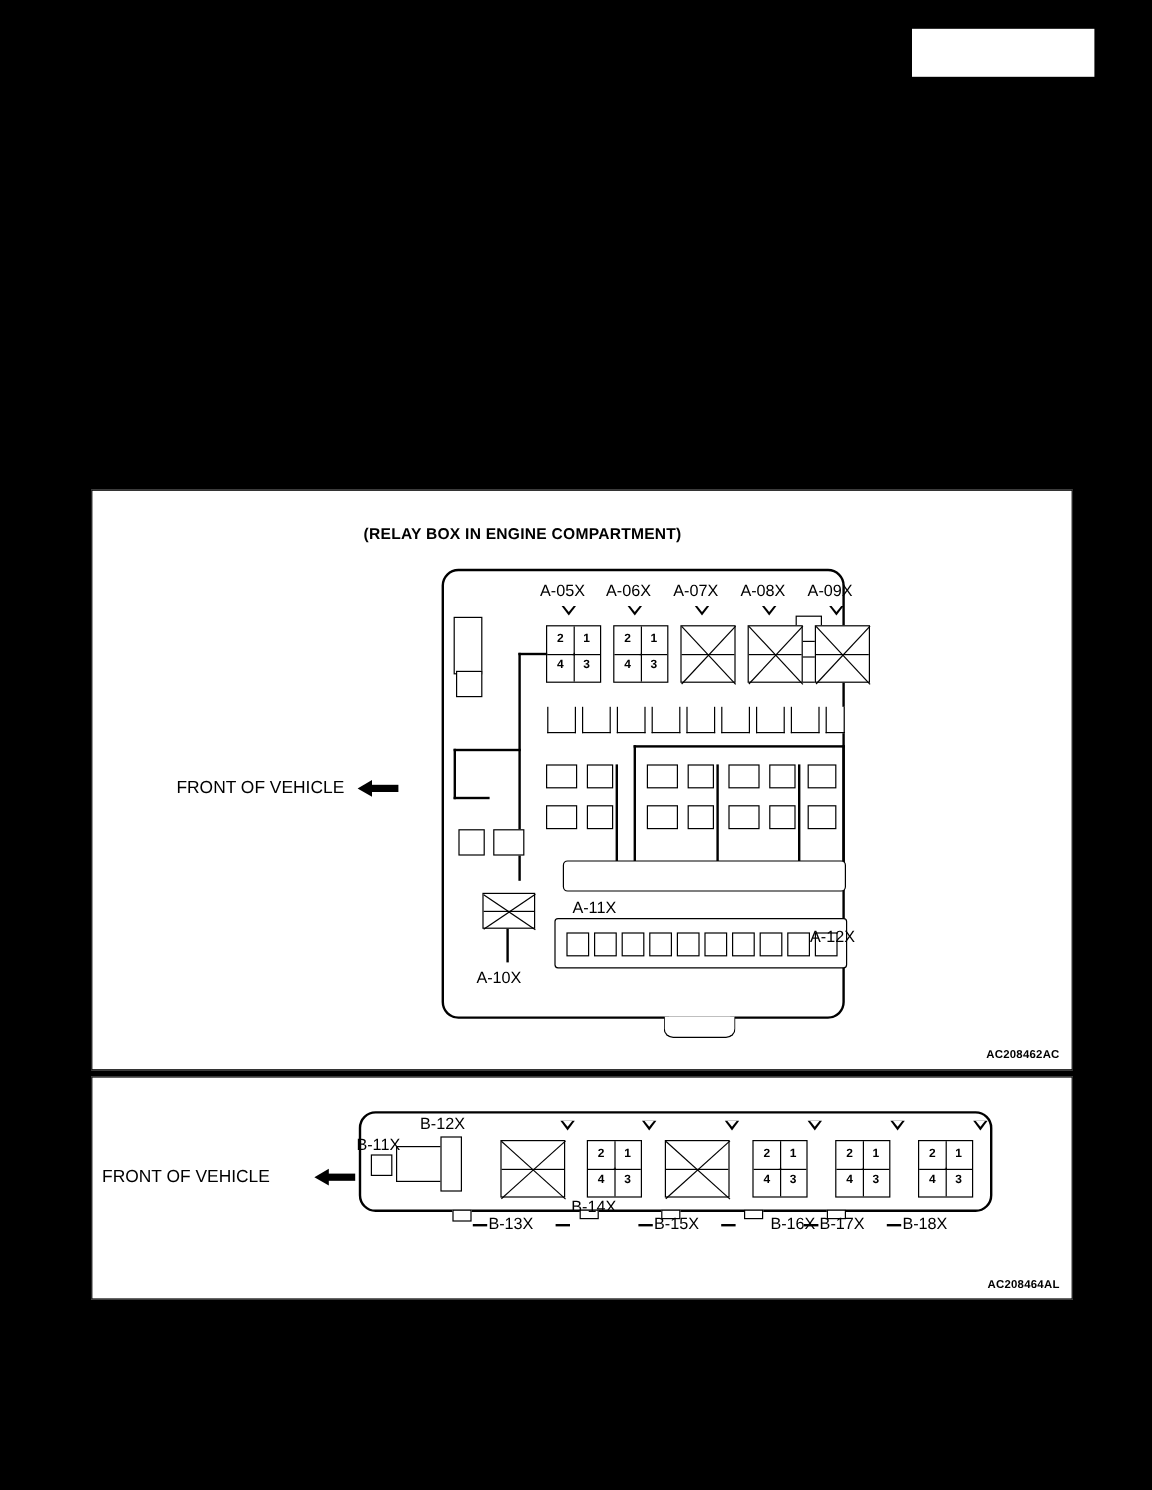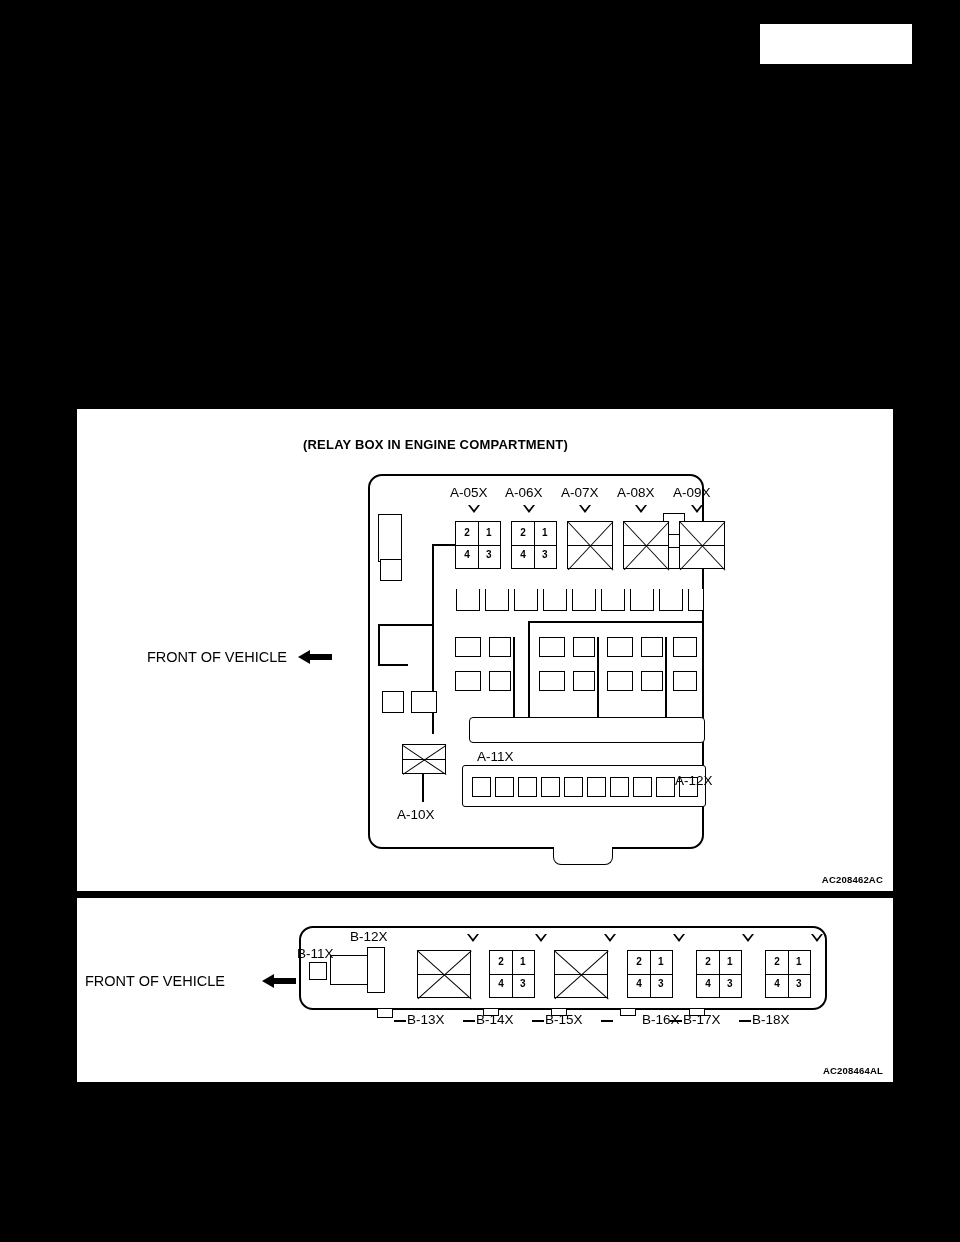--- a/index.html
+++ b/index.html
@@ -420,21 +420,21 @@
     </div>
 
     <div class="bx" style="left:300px; top:110px; width:16px; height:10px;"></div>
     <div class="bx" style="left:406px; top:110px; width:16px; height:8px;"></div>
     <div class="bx" style="left:474px; top:110px; width:16px; height:8px;"></div>
     <div class="bx" style="left:543px; top:110px; width:16px; height:8px;"></div>
     <div class="bx" style="left:612px; top:110px; width:16px; height:8px;"></div>
 
     <div class="conn-label" style="left:330px; top:114px;">B-13X</div>
     <div class="line" style="left:317px; top:122px; width:12px; height:2px;"></div>
-    <div class="conn-label" style="left:399px; top:114px;text-align:center;">B-14X</div>
+    <div class="conn-label" style="left:399px; top:100px;text-align:center;">B-14X</div>
     <div class="line" style="left:386px; top:122px; width:12px; height:2px;"></div>
     <div class="conn-label" style="left:468px; top:114px;">B-15X</div>
     <div class="line" style="left:455px; top:122px; width:12px; height:2px;"></div>
     <div class="conn-label" style="left:565px; top:114px;">B-16X</div>
     <div class="line" style="left:524px; top:122px; width:12px; height:2px;"></div>
     <div class="conn-label" style="left:606px; top:114px;">B-17X</div>
     <div class="line" style="left:593px; top:122px; width:12px; height:2px;"></div>
     <div class="conn-label" style="left:675px; top:114px;">B-18X</div>
     <div class="line" style="left:662px; top:122px; width:12px; height:2px;"></div>
 

